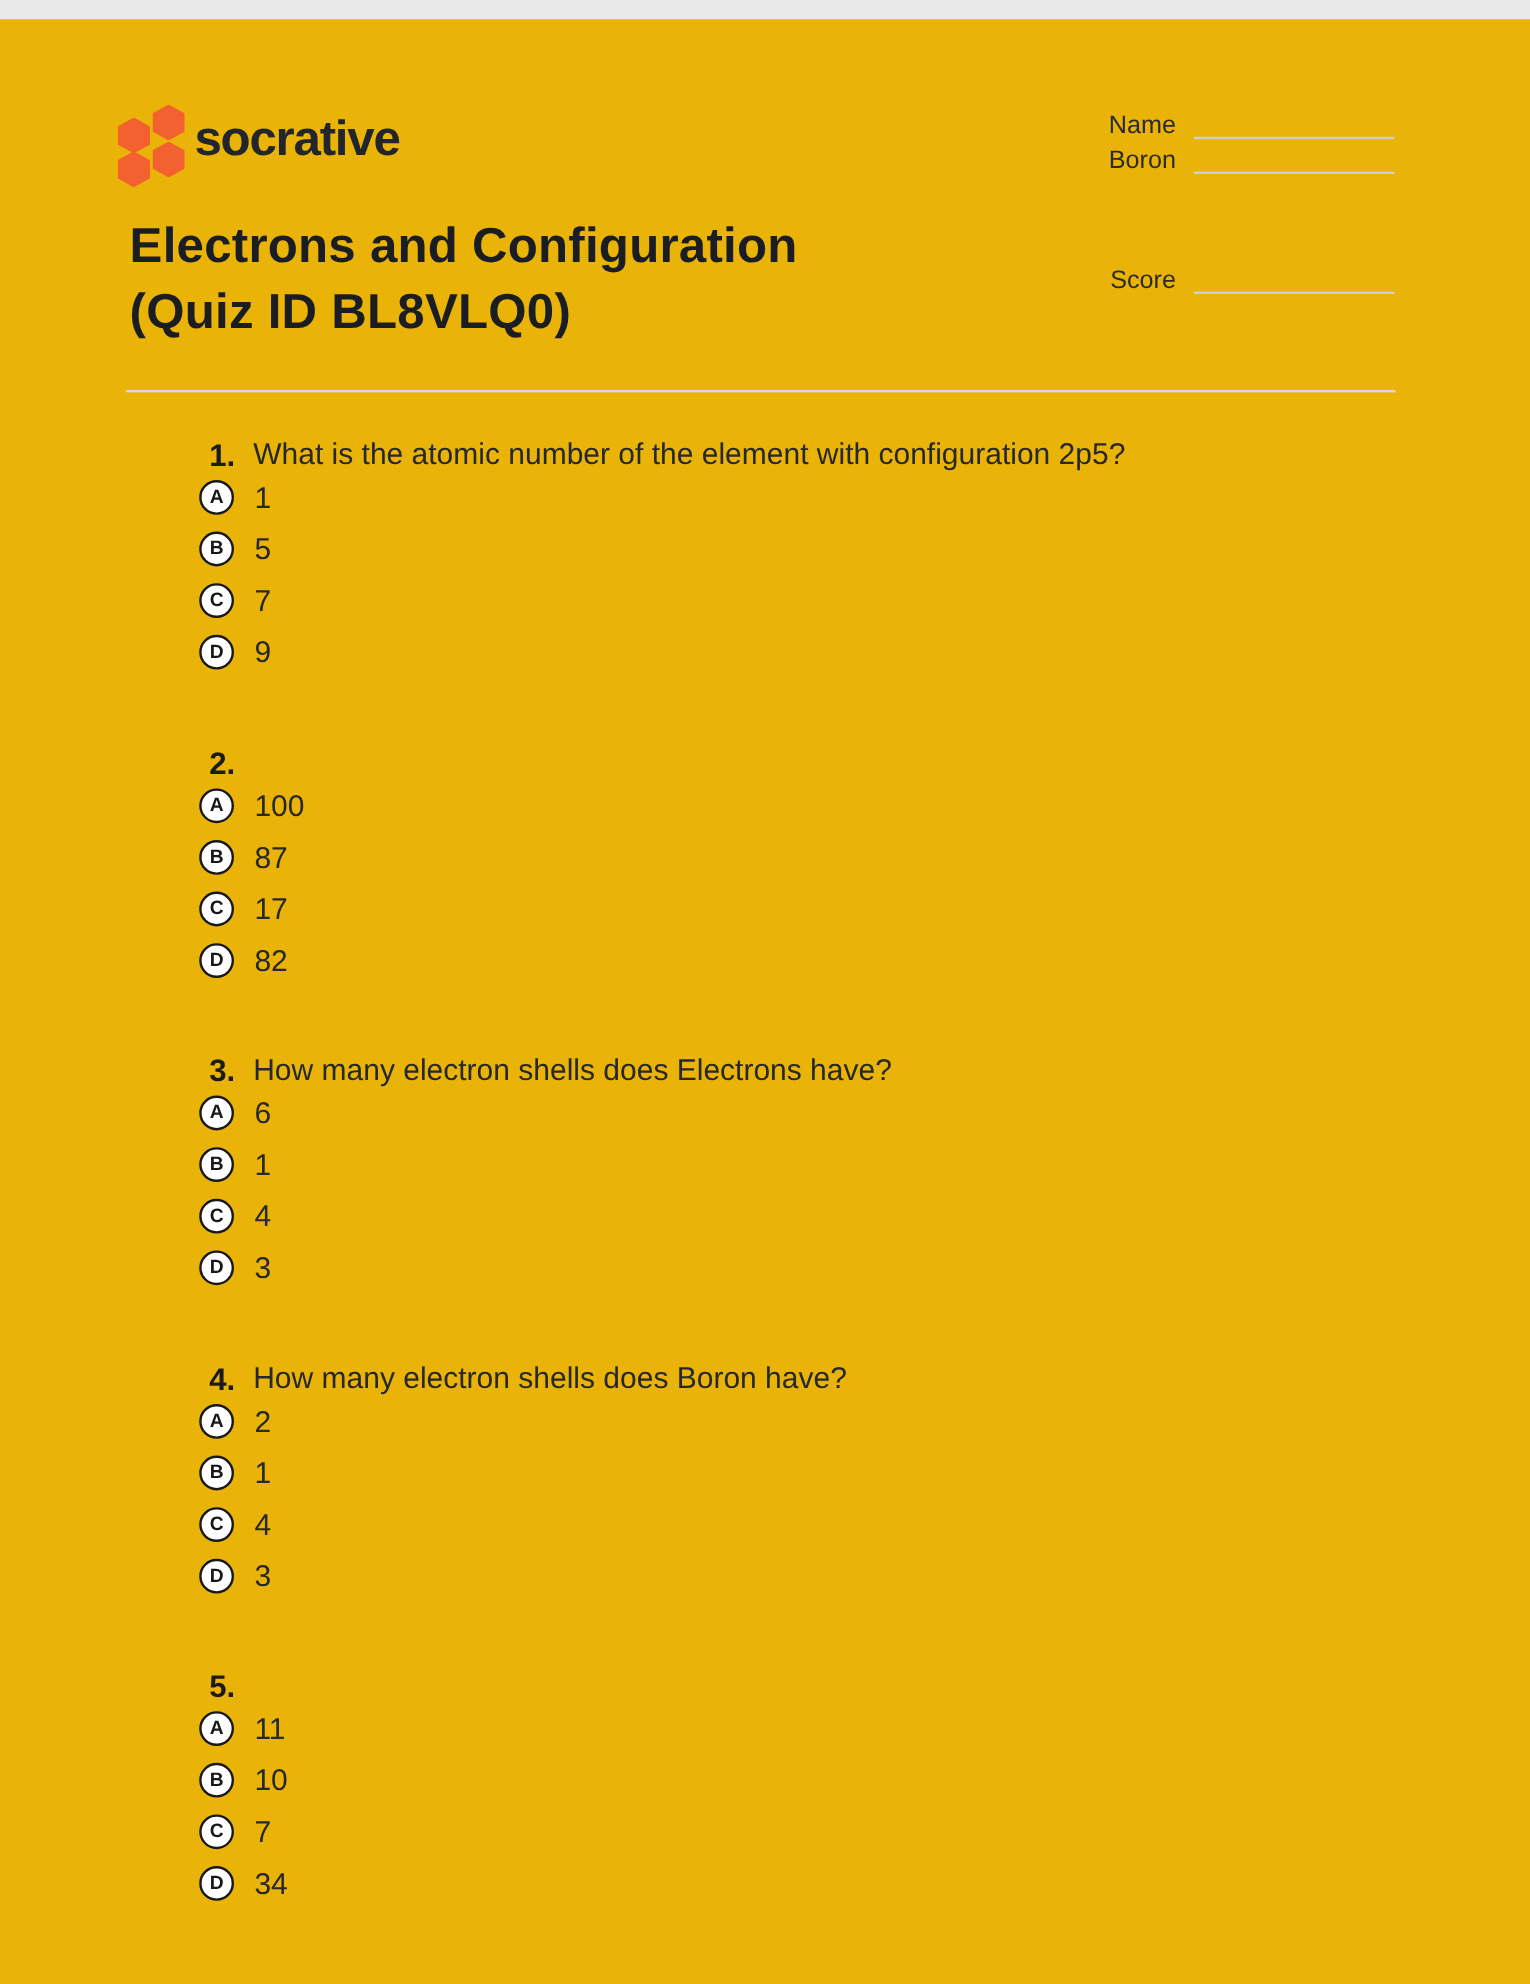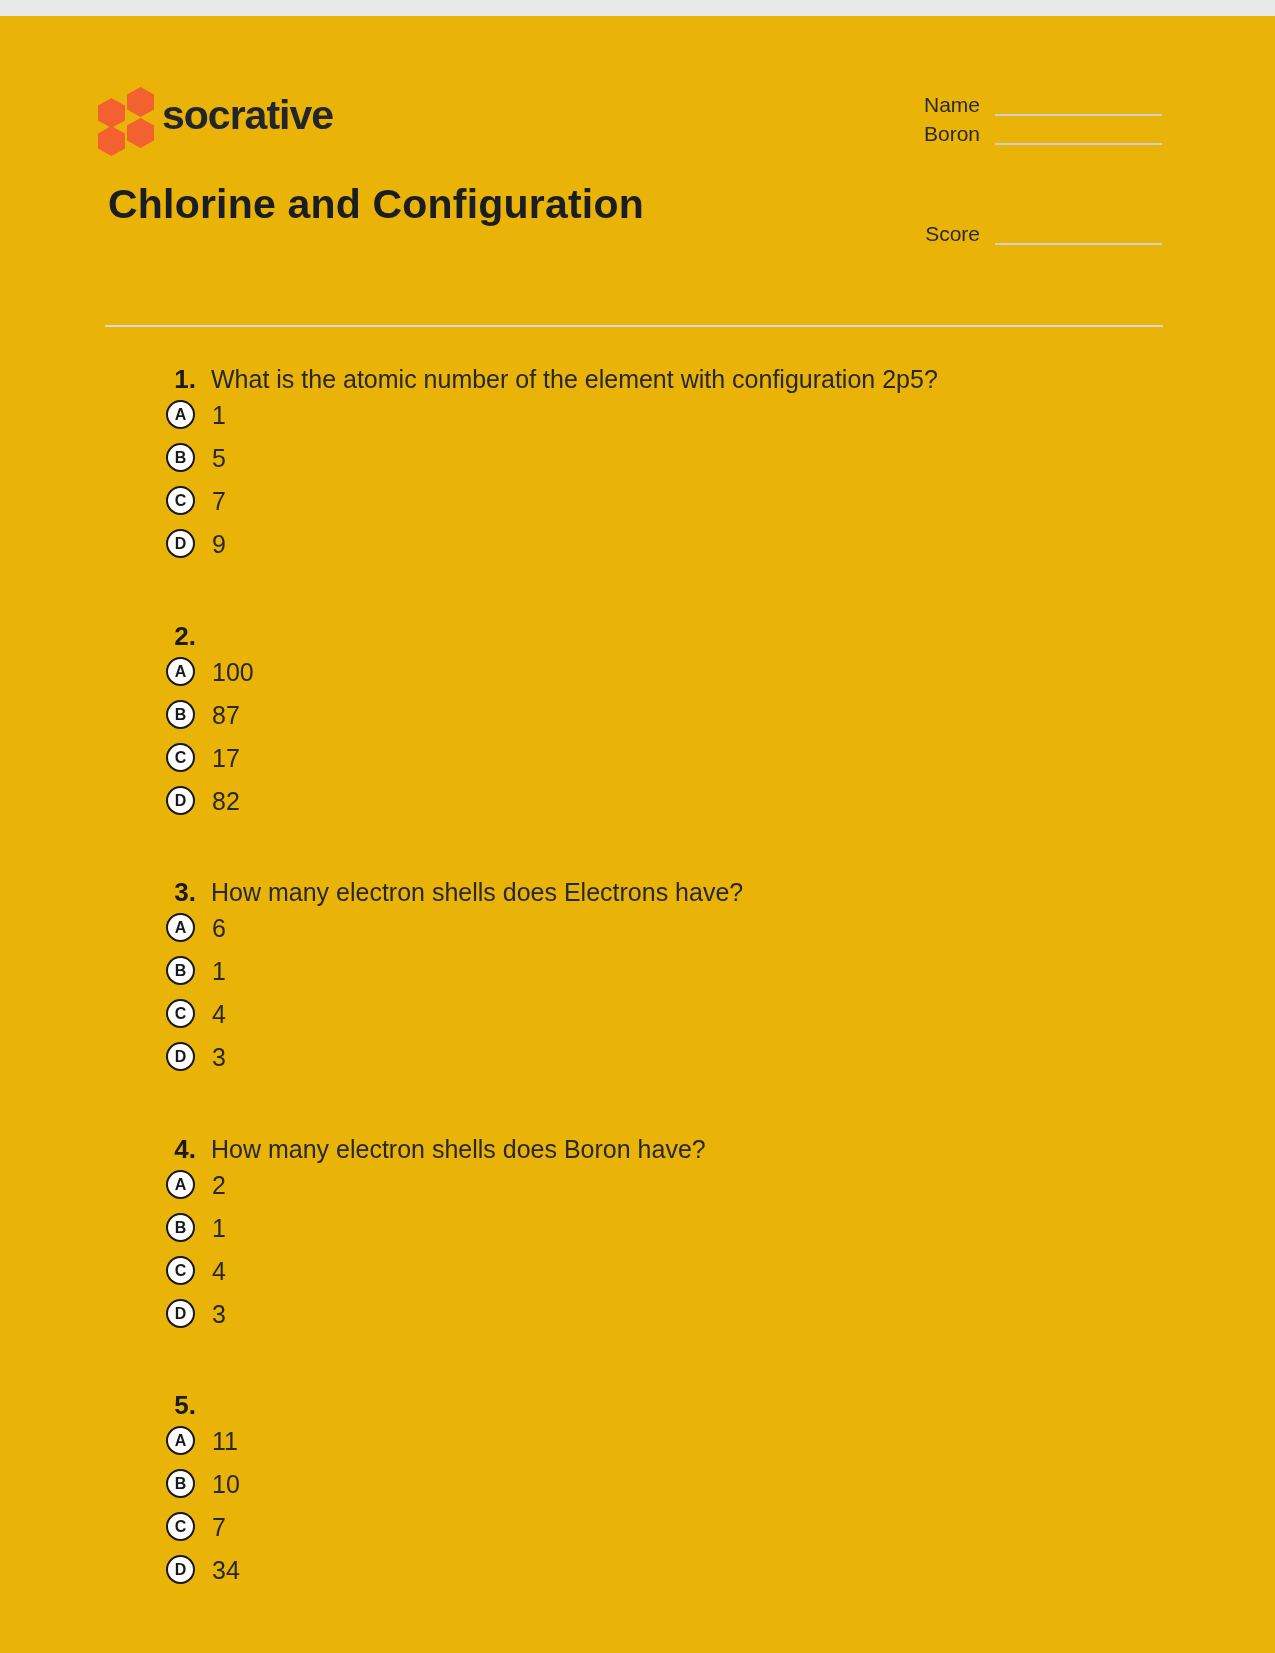--- a/index.html
+++ b/index.html
@@ -91,21 +91,22 @@
   <div class="field-row row-date">
     <span class="label">Boron</span>
     <span class="write-line"></span>
   </div>
   <div class="field-row row-score">
     <span class="label">Score</span>
     <span class="write-line"></span>
   </div>
 
   <h1 class="title">
-    <span>Chlorine and Configuration</span>
+    <span>Electrons and Configuration</span>
+    <span>(Quiz ID BL8VLQ0)</span>
   </h1>
 
   <div class="divider"></div>
 
   <div id="question-list">
     <section class="question" style="top: 348px;">
       <div class="q-row">
         <span class="q-num">1.</span>
         <span class="q-text">What is the atomic number of the element with configuration 2p5?</span>
       </div>

